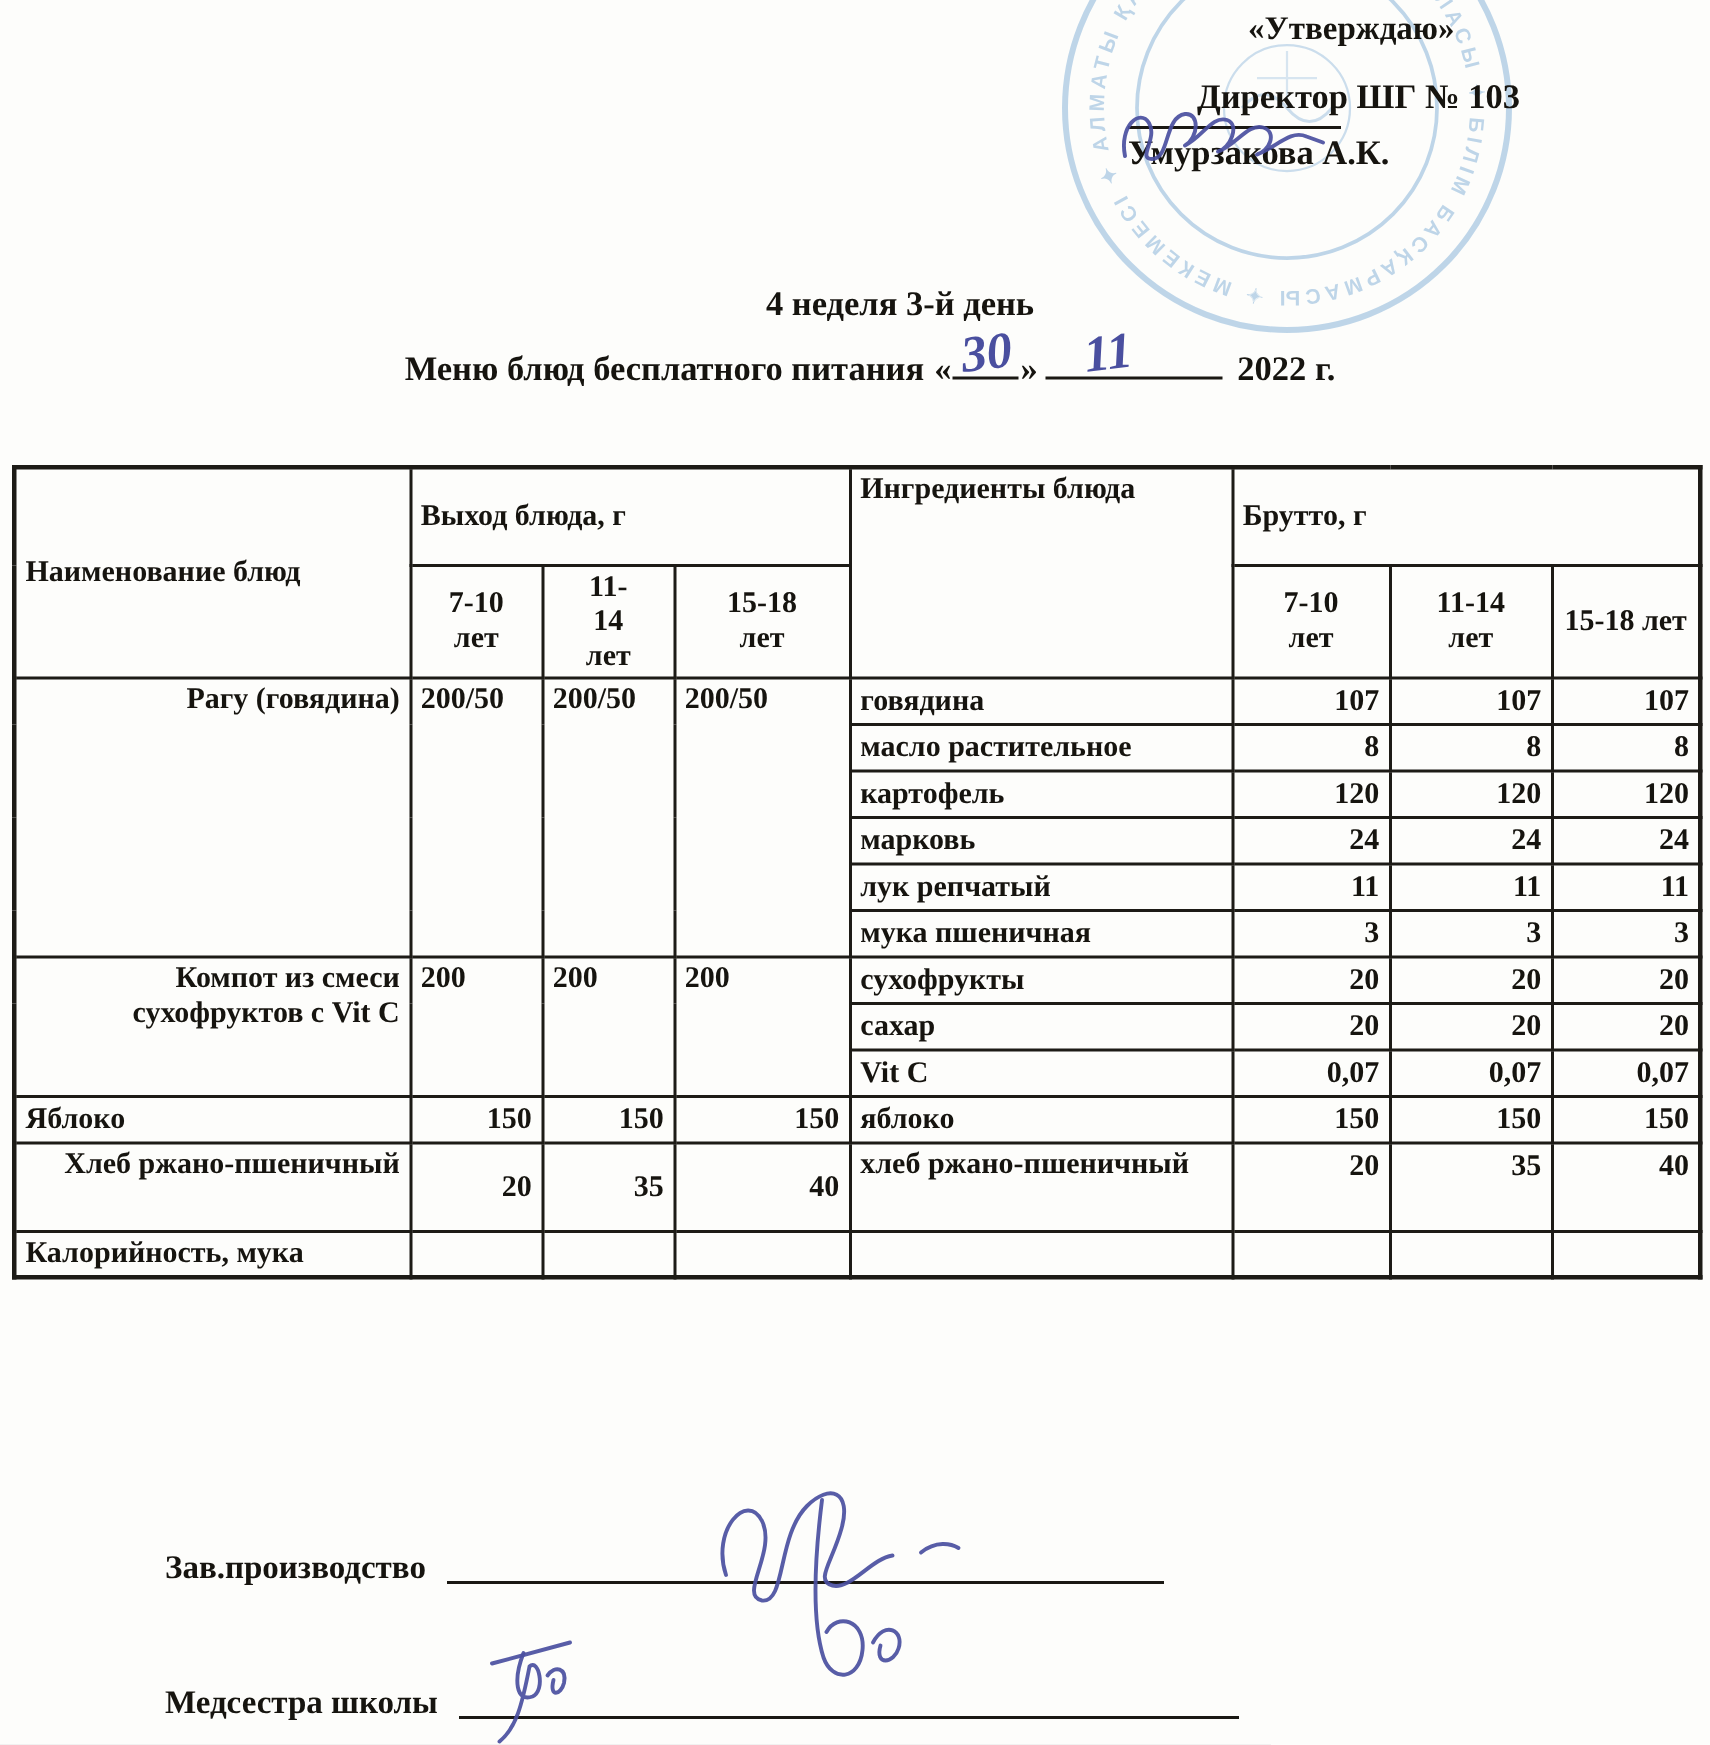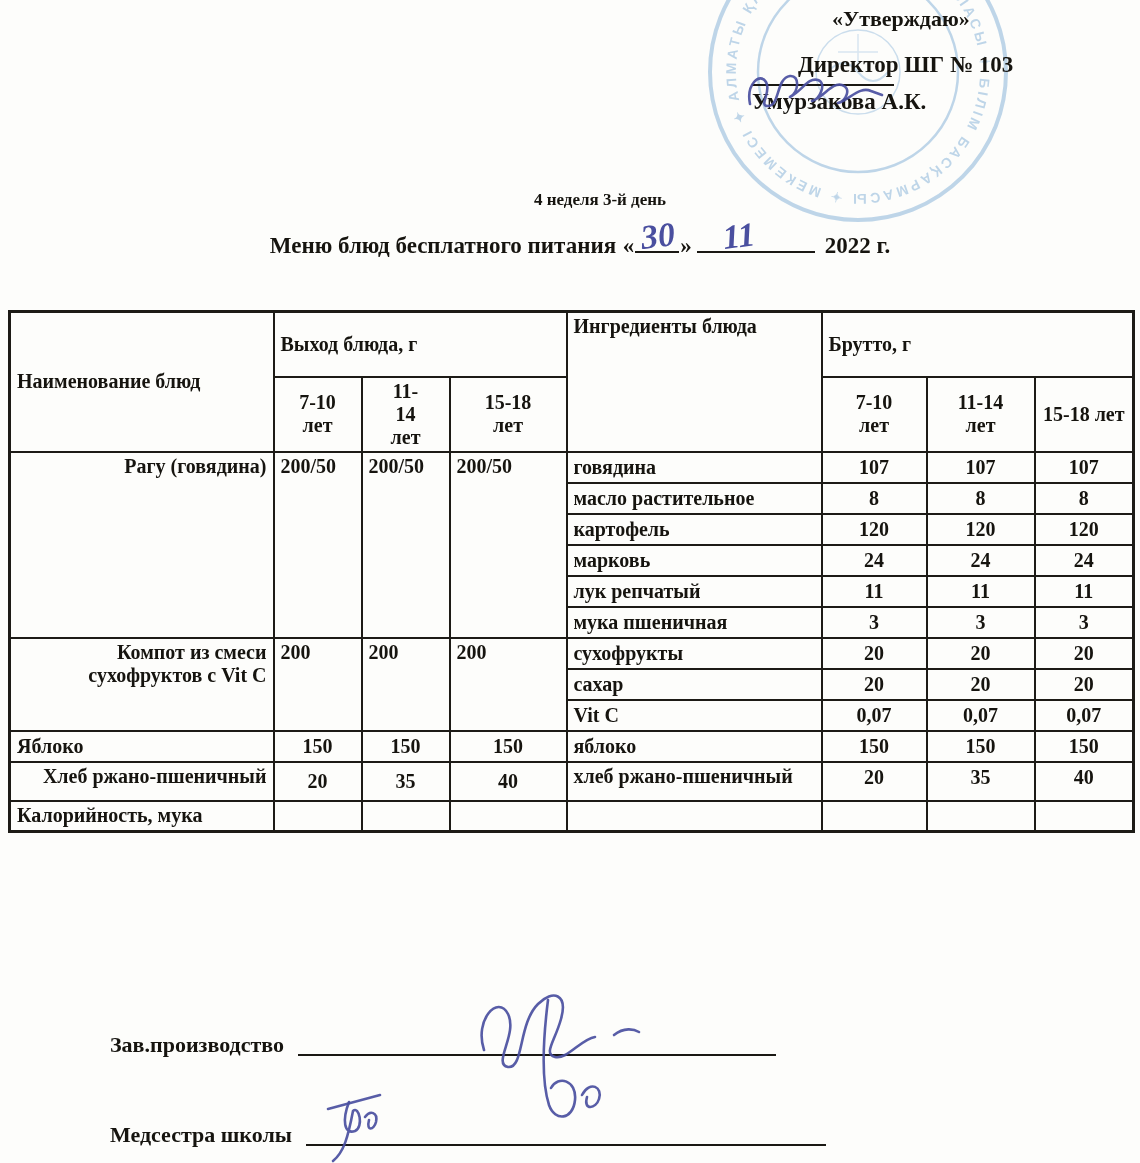--- a/index.html
+++ b/index.html
@@ -11,21 +11,21 @@
   }
   
   .stamp { position:absolute; left:688px; top:-98px; z-index:0; opacity:.52; }
   
   .ap-quote   { position:absolute; left:832px; top:6px;  font-size:22px; z-index:2; }
   .ap-director{ position:absolute; left:798px; top:52px; font-size:23px; z-index:2; }
   .ap-name    { position:absolute; left:752px; top:84px; font-size:23px; z-index:2; display:flex; align-items:flex-start;flex-direction:column; }
   .ap-name .uline { width:142px; border-bottom:2.5px solid #1a1813; margin-bottom:3px; }
   .dir-sig { position:absolute; left:742px; top:64px; z-index:3; }
   
-  .title-line { position:absolute; left:60px; top:190px; width:1080px; text-align:center; font-size:17px; z-index:2; }
+  .title-line { position:absolute; left:60px; top:190px; width:1080px; text-align:center; font-size:23px; z-index:2; }
   .menu-line  { position:absolute; left:40px; top:227px; width:1080px; text-align:center; font-size:23px; z-index:2; white-space:nowrap; }
   .menu-line .q { margin:0 1px; }
   .slot { display:inline-block; border-bottom:2.5px solid #1a1813; height:24px; position:relative; vertical-align:baseline; }
   .slot-day { width:44px; }
   .slot-month { width:118px; margin:0 6px 0 4px; }
   .hw {
     position:absolute; bottom:-4px; left:8px; line-height:1;
     font-size:34px; font-style:italic; font-weight:bold;
     color:#4a4f9f; transform:rotate(-7deg); transform-origin:left bottom;
   }
@@ -34,31 +34,31 @@
   
   table.menu {
     position:absolute; left:8px; top:310px; width:1124px; z-index:1;
     border-collapse:collapse; table-layout:fixed; font-size:20px; line-height:1.15;
   }
   table.menu th, table.menu td {
     border:2px solid #1d1b16; padding:2px 6px; font-weight:bold; overflow:hidden;
   }
   table.menu { border:3px solid #1d1b16; }
   tr.h1 { height:65px; } tr.h2 { height:75px; }
-  tr.r  { height:31px; } tr.r-bread { height:39px; }
+  tr.r  { height:31px; } tr.r-bread { height:59px; }
   th.c-dish { vertical-align:middle; text-align:left; padding-left:14px; }
   th.c-ingr { vertical-align:top; text-align:left; padding-top:8px; padding-left:8px; }
   th.c-top  { vertical-align:middle; text-align:left; padding-bottom:18px; }
   th.age { text-align:center; vertical-align:middle; font-weight:bold; }
   th.age.wrap { padding:0 22px; }
   td.dish { vertical-align:top; text-align:right; padding:3px 4px 3px 8px; }
   td.dish-mid { vertical-align:middle; text-align:left; padding-left:8px; }
   td.out  { vertical-align:top; text-align:left; padding-top:4px; }
   td.ingr { text-align:left; padding-left:8px; }
-  td.num  { text-align:center; }
+  td.num  { text-align:right; }
   td.num.top { vertical-align:top; padding-top:3px; }
   
   .sig-row { position:absolute; left:110px; display:flex; align-items:flex-end; font-size:22px; z-index:2; }
   .sig-row .line { border-bottom:2.5px solid #1a1813; margin-left:14px; margin-bottom:2px; }
   .sig-row-1 { top:1032px; } .sig-row-1 .line { width:478px; }
   .sig-row-2 { top:1077px; } .sig-row-2 .line { width:320px; }
   .sig-row-3 { top:1122px; } .sig-row-3 .line { width:520px; }
   .big-sig   { position:absolute; left:462px; top:978px;  z-index:3; }
   .nurse-sig { position:absolute; left:318px; top:1082px; z-index:3; }
   svg path.ink { fill:none; stroke:#4a4f9f; stroke-width:2.6; stroke-linecap:round; stroke-linejoin:round; opacity:.92; }

